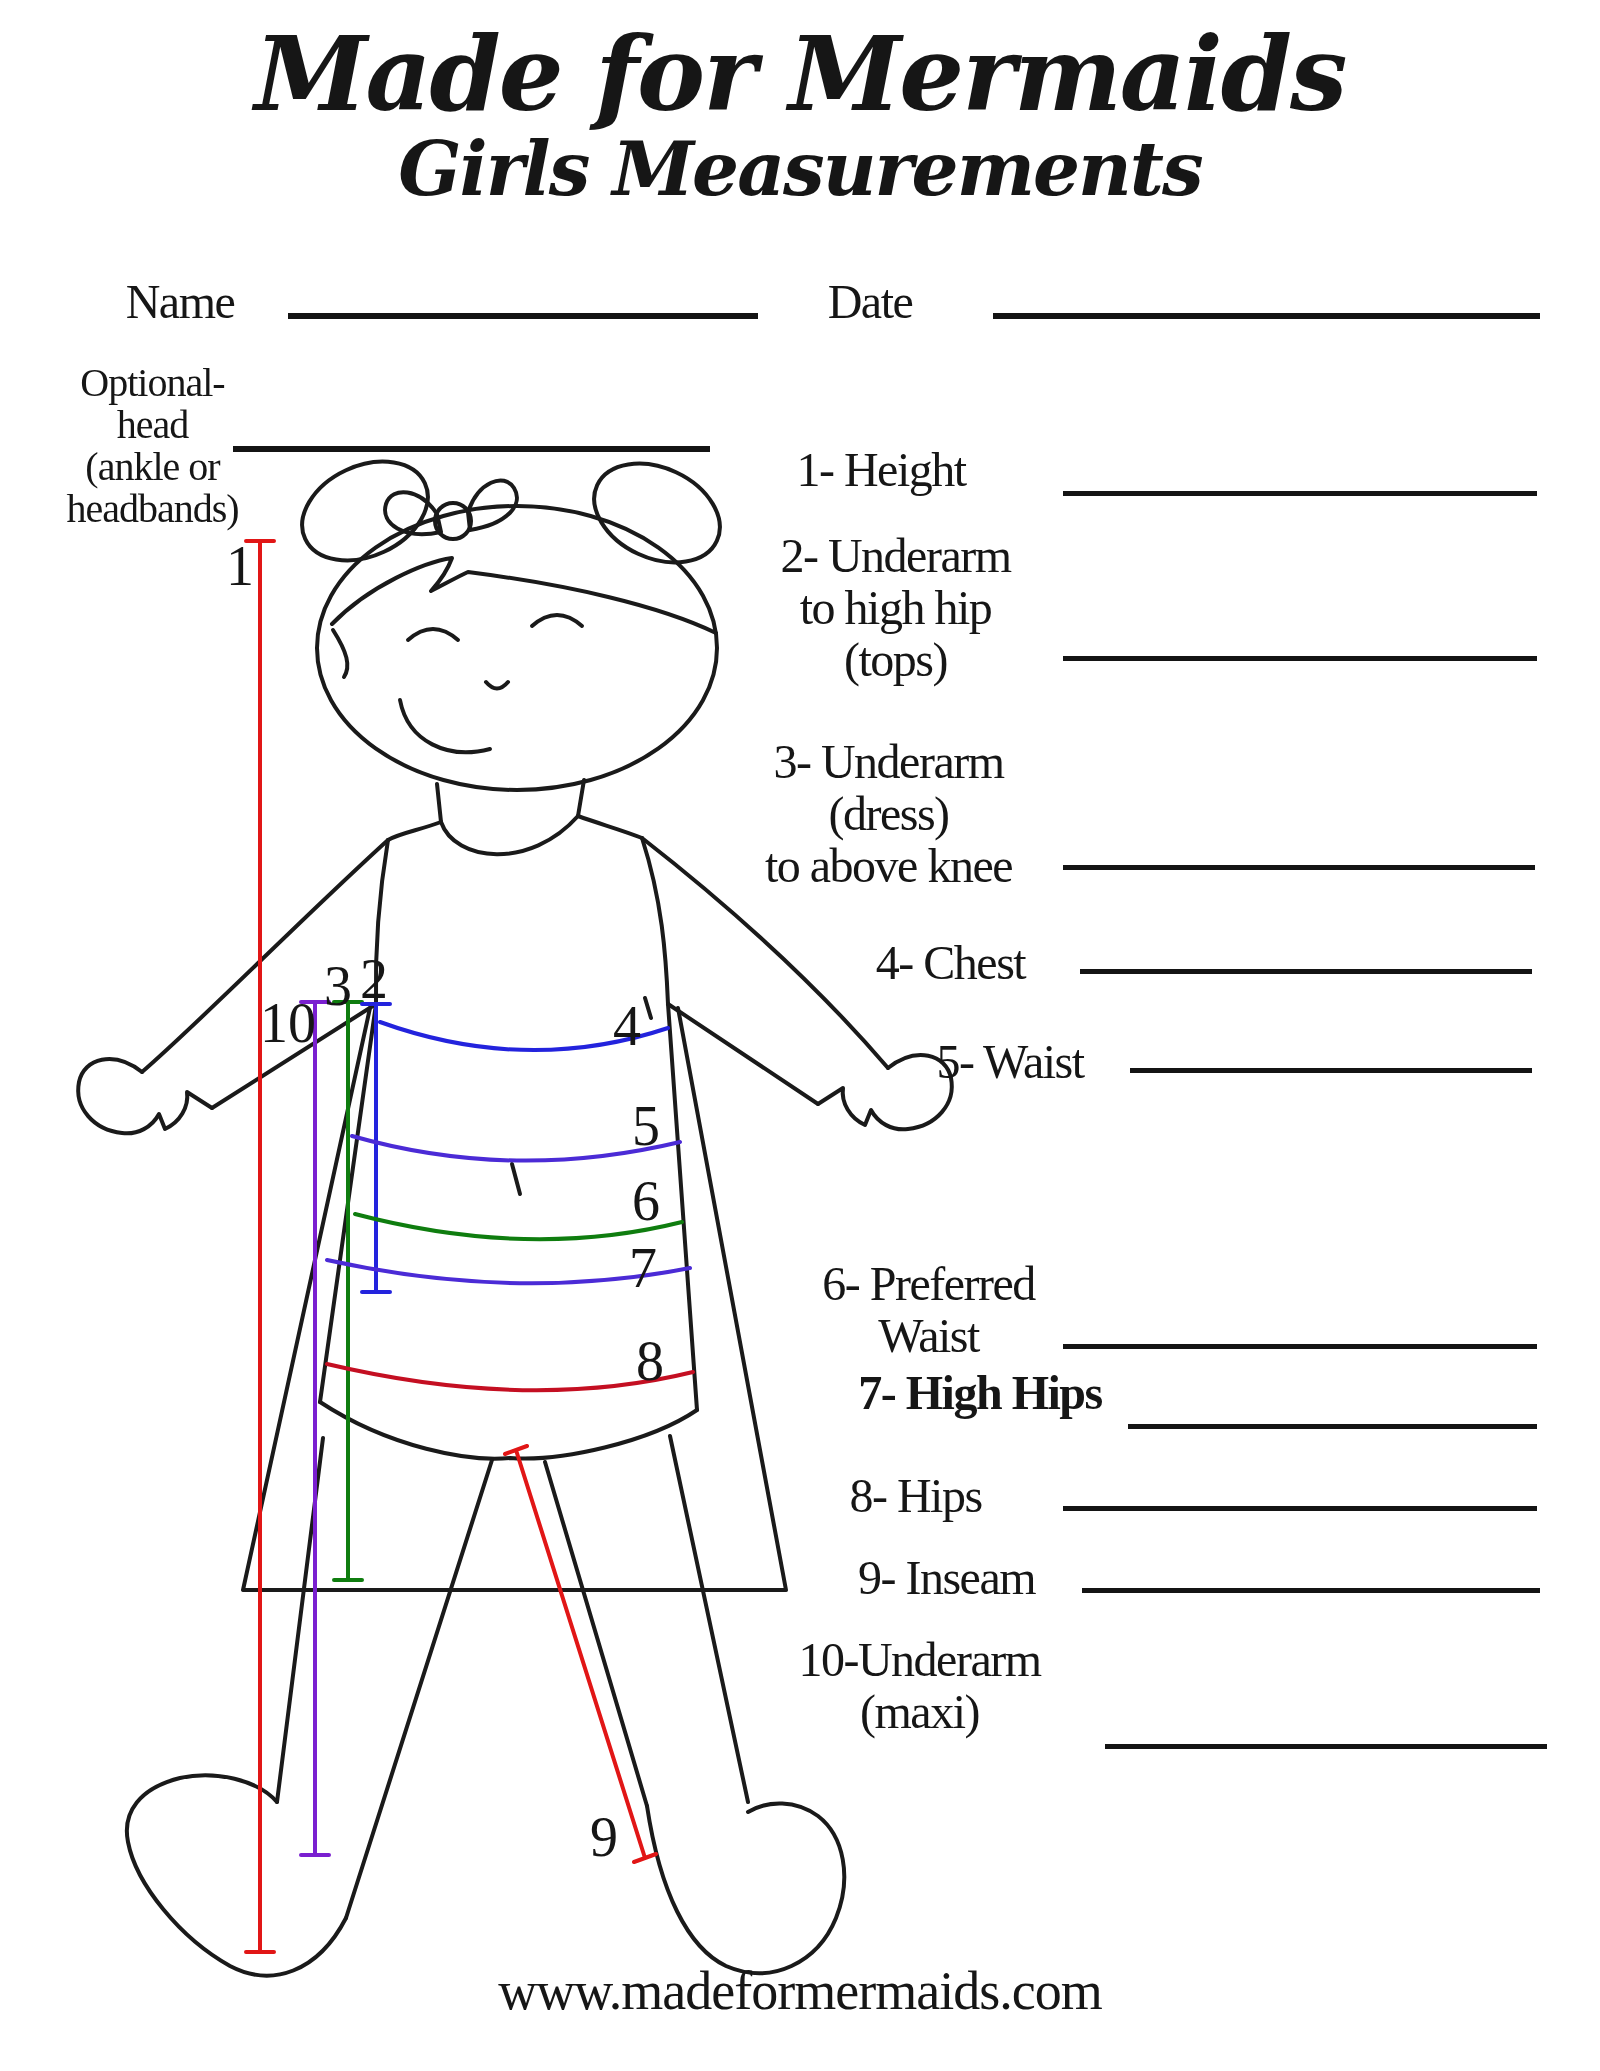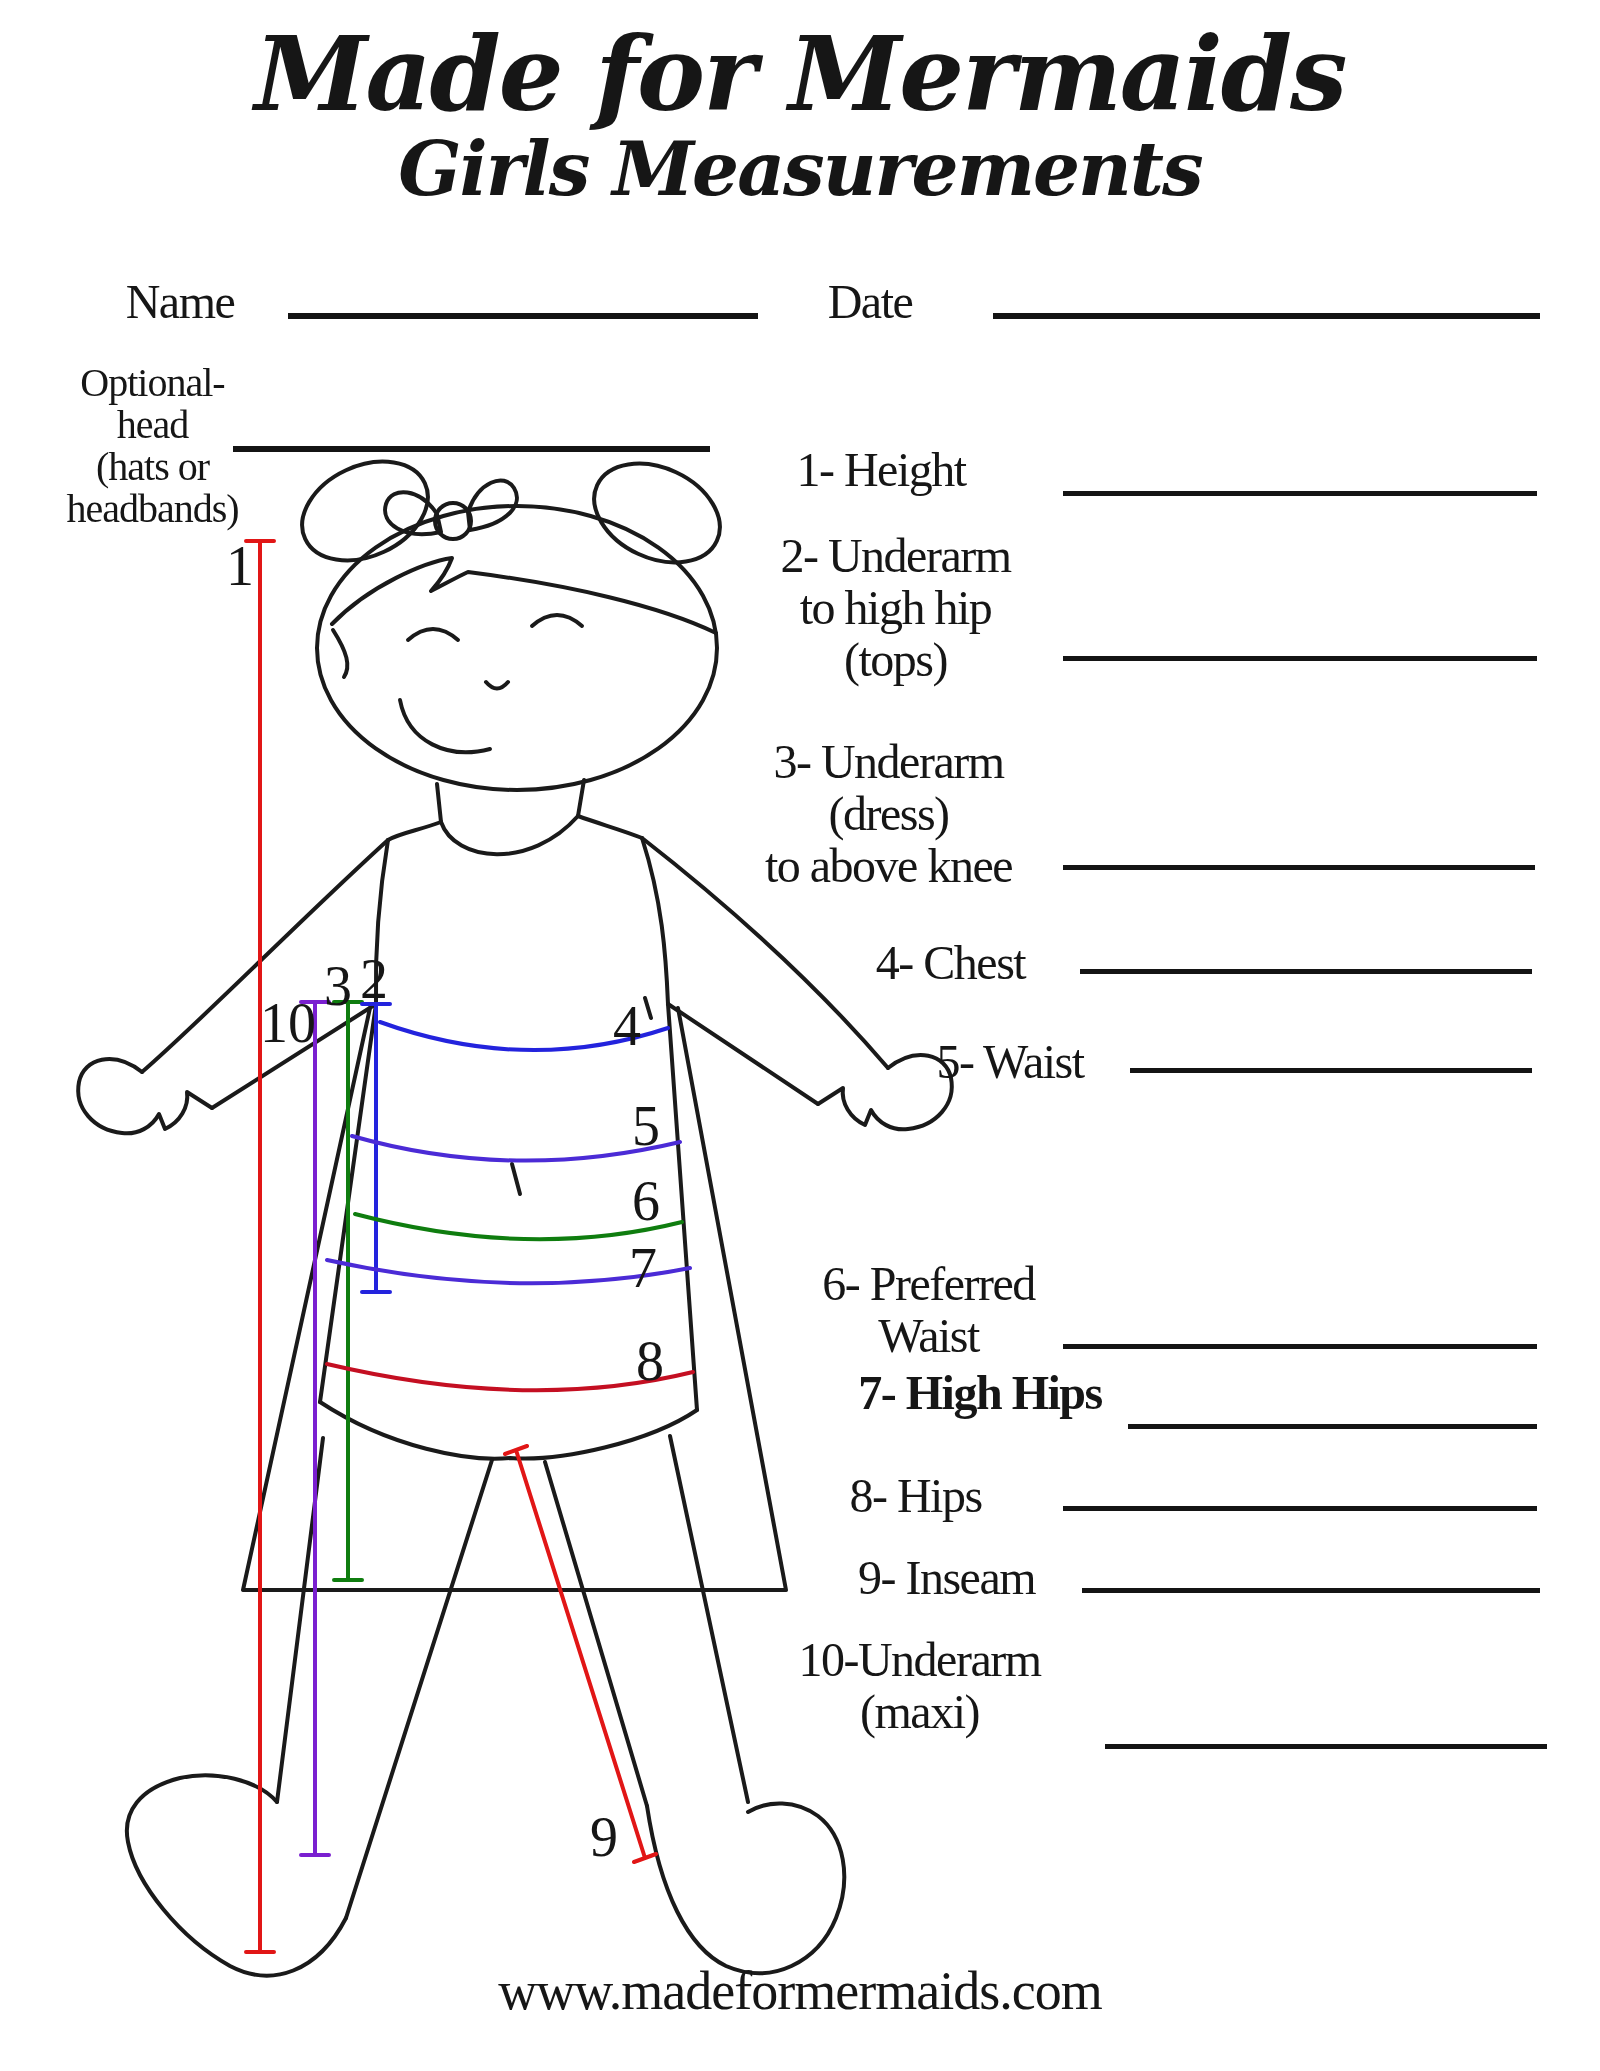--- a/index.html
+++ b/index.html
@@ -114,21 +114,21 @@
   <div class="abs title2">Girls Measurements</div>
 
   <div class="abs lab" style="left:100px;top:276px;width:160px;">Name</div>
   <div class="abs blank bold" style="left:288px;top:313px;width:470px;"></div>
   <div class="abs lab" style="left:800px;top:276px;width:140px;">Date</div>
   <div class="abs blank bold" style="left:993px;top:313px;width:547px;"></div>
 
   <div class="abs opt" style="left:35px;top:362px;width:235px;">
     <div>Optional-</div>
     <div>head</div>
-    <div>(hats or</div>
+    <div>(ankle or</div>
     <div>headbands)</div>
   </div>
   <div class="abs blank bold" style="left:233px;top:446px;width:477px;"></div>
 
   <div class="abs lab" style="left:716px;top:444px;width:330px;">
     <div>1- Height</div>
   </div>
   <div class="abs blank" style="left:1063px;top:491px;width:474px;"></div>
 
   <div class="abs lab" style="left:733px;top:530px;width:325px;">

